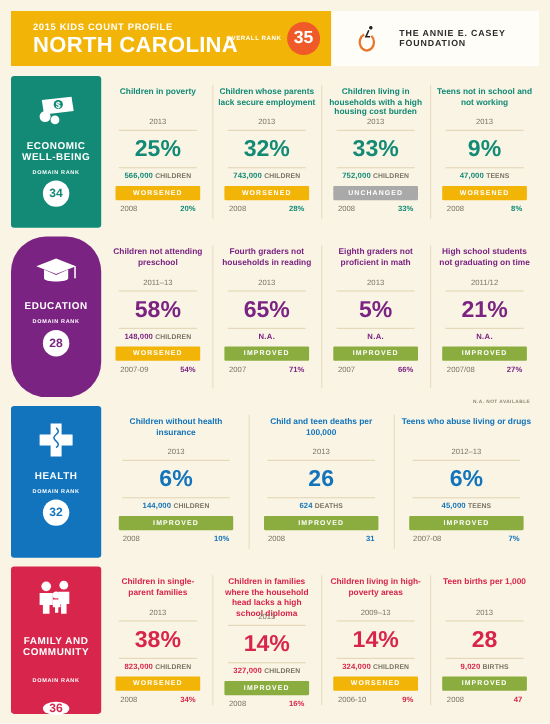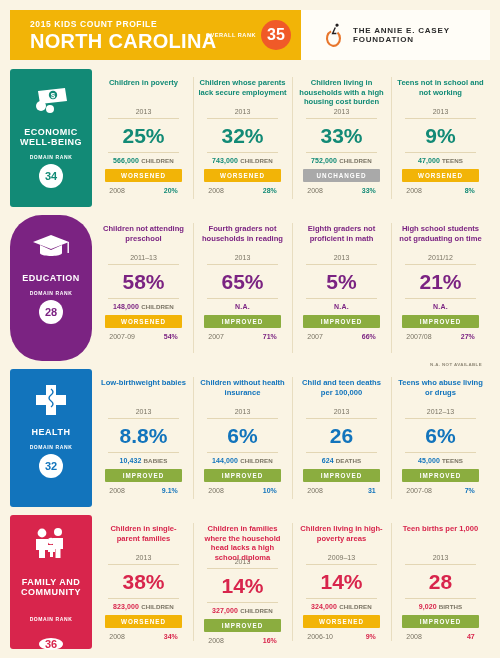--- a/index.html
+++ b/index.html
@@ -67,21 +67,21 @@
     justify-content: center;
     font-size: 16px;
     font-weight: bold;
   }
   .hdr-right {
     flex: 1;
     background: #FFFDF7;
     display: flex;
     align-items: center;
     padding-left: 22px;
-    gap: 10px;
+    gap: 20px;
   }
   .aecf-mark { width: 20px; height: 26px; flex: 0 0 auto; }
   .aecf-text {
     font-size: 8px;
     font-weight: bold;
     letter-spacing: 0.8px;
     color: #2B2B2B;
   }
 
   
@@ -424,33 +424,20 @@
           <path d="M17 5 q4 3 0 6 q-4 3 0 6 q4 3 0 6" fill="none" stroke="#1274BC" stroke-width="1.4"></path>
         </svg>
       </div>
       <div class="dom-name">
         <div>HEALTH</div>
       </div>
       <div class="dom-rank-label">DOMAIN RANK</div>
       <div class="dom-rank-circle">32</div>
     </div>
     <div class="cards">
-      <div class="card">
-        <div class="card-title">Low-birthweight babies</div>
-        <div class="card-year">2013</div>
-        <div class="rule"></div>
-        <div class="card-value">8.8%</div>
-        <div class="rule"></div>
-        <div class="card-sub"><span>10,432</span> <span class="unit">BABIES</span></div>
-        <div class="badge improved">IMPROVED</div>
-        <div class="card-prev">
-            <span class="p-year">2008</span>
-            <span class="p-val">9.1%</span>
-          </div>
-      </div>
       <div class="card">
         <div class="card-title">Children without health insurance</div>
         <div class="card-year">2013</div>
         <div class="rule"></div>
         <div class="card-value">6%</div>
         <div class="rule"></div>
         <div class="card-sub"><span>144,000</span> <span class="unit">CHILDREN</span></div>
         <div class="badge improved">IMPROVED</div>
         <div class="card-prev">
             <span class="p-year">2008</span>

